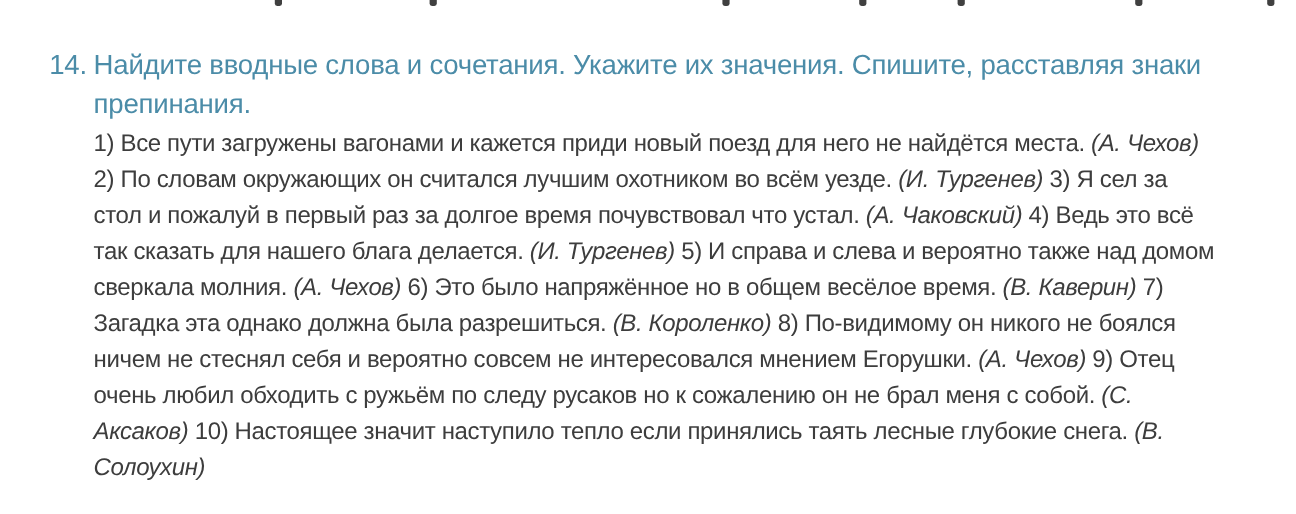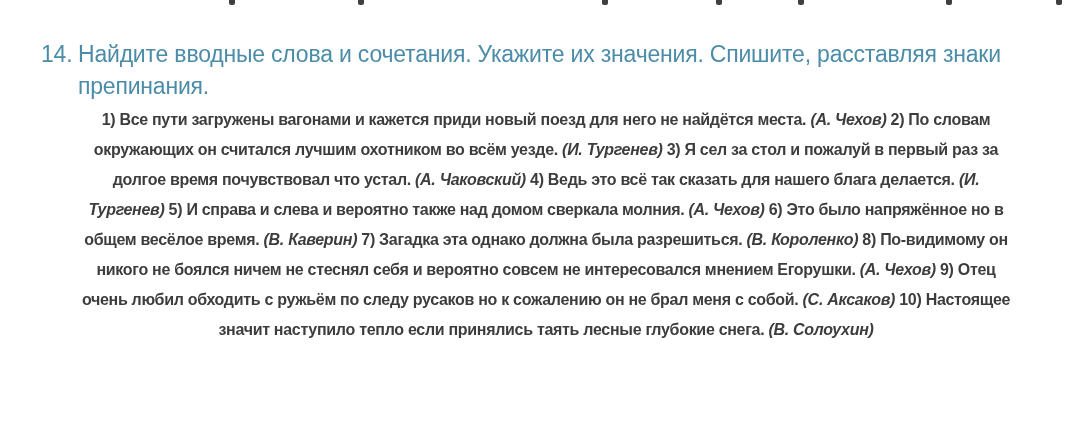--- a/index.html
+++ b/index.html
@@ -52,25 +52,24 @@
     letter-spacing: -0.2px;
   }
   .heading .num {
     position: absolute;
     left: -37px;
     top: 0;
   }
   .body-text {
     margin-top: 3px;
     color: var(--body);
-    font-size: 16px;
+    font-size: 20px;
     line-height: 30px;
     letter-spacing: -0.3px;
-    text-align: center;
-    font-weight: bold;
+    text-align: left;
   }
   .body-text .italic {
     font-style: italic;
   }
 </style>
 </head>
 <body>
 
 <div class="page">
 

